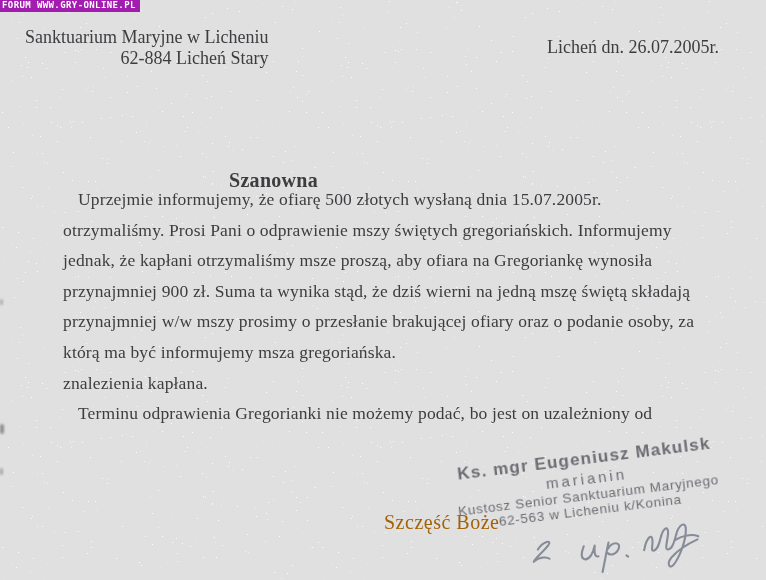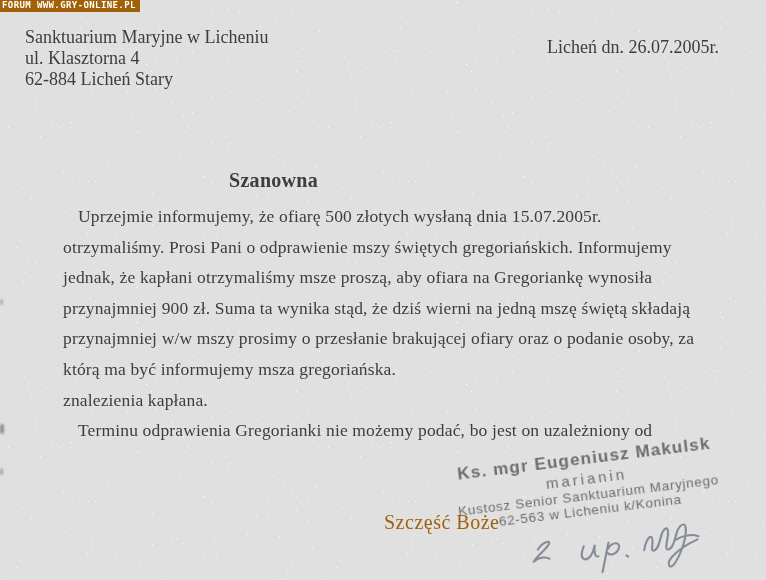--- a/index.html
+++ b/index.html
@@ -11,46 +11,47 @@
     font-family:"Liberation Serif", serif;
     color:#3d3d40;
   }
   .noise-layer{
     position:absolute;inset:0;
     opacity:.30;
     pointer-events:none;
   }
   .banner{
     position:absolute;left:0;top:0;
-    background:#a16207;color:#fff;
+    background:#a21caf;color:#fff;
     font-family:"DejaVu Sans Mono", monospace;
     font-size:9px;font-weight:bold;
     letter-spacing:.4px;
     padding:1px 4px 2px 2px;
     line-height:9px;
     white-space:nowrap;
   }
   .scan-soft{filter:blur(.3px);}
   .sender{
     position:absolute;left:25px;top:27px;
     font-size:18px;line-height:21px;
     white-space:nowrap;
+    text-align:right;
   }
   .date{
     position:absolute;left:547px;top:29px;
     font-size:18px;white-space:nowrap;margin-top:8px;
   }
   .salutation{
     position:absolute;left:229px;top:131px;
     font-size:20px;font-weight:bold;
     letter-spacing:.3px;
     margin-top:38px;
   }
   .body-text{
-    position:absolute;left:63px;top:201px;
+    position:absolute;left:63px;top:184px;
     font-size:17.5px;line-height:30.6px;
     letter-spacing:.15px;
   }
   .body-line{white-space:nowrap;height:30.6px;}
   .body-line.indent{padding-left:15px;}
   .closing{
     position:absolute;left:384px;top:511px;
     font-size:20px;font-weight:normal;
     letter-spacing:.5px;color:#a16207;
     white-space:nowrap;
@@ -94,21 +95,20 @@
                 0 0 0 0 0.38
                 12 12 12 -17 0"></feColorMatrix>
     </filter>
     <rect width="766" height="580" filter="url(#speck)"></rect>
   </svg>
 
   <div class="banner">FORUM WWW.GRY-ONLINE.PL</div>
 
   <div class="sender scan-soft">
     <div>Sanktuarium Maryjne w Licheniu</div>
-    <div>ul. Klasztorna 4</div>
     <div>62-884 Licheń Stary</div>
   </div>
 
   <div class="date scan-soft">Licheń dn. 26.07.2005r.</div>
 
   <div class="salutation scan-soft">Szanowna</div>
 
   <div class="body-text scan-soft">
     <div class="body-line indent">Uprzejmie informujemy, że ofiarę 500 złotych wysłaną dnia 15.07.2005r.</div>
     <div class="body-line">otrzymaliśmy. Prosi Pani o odprawienie mszy świętych gregoriańskich. Informujemy</div>

